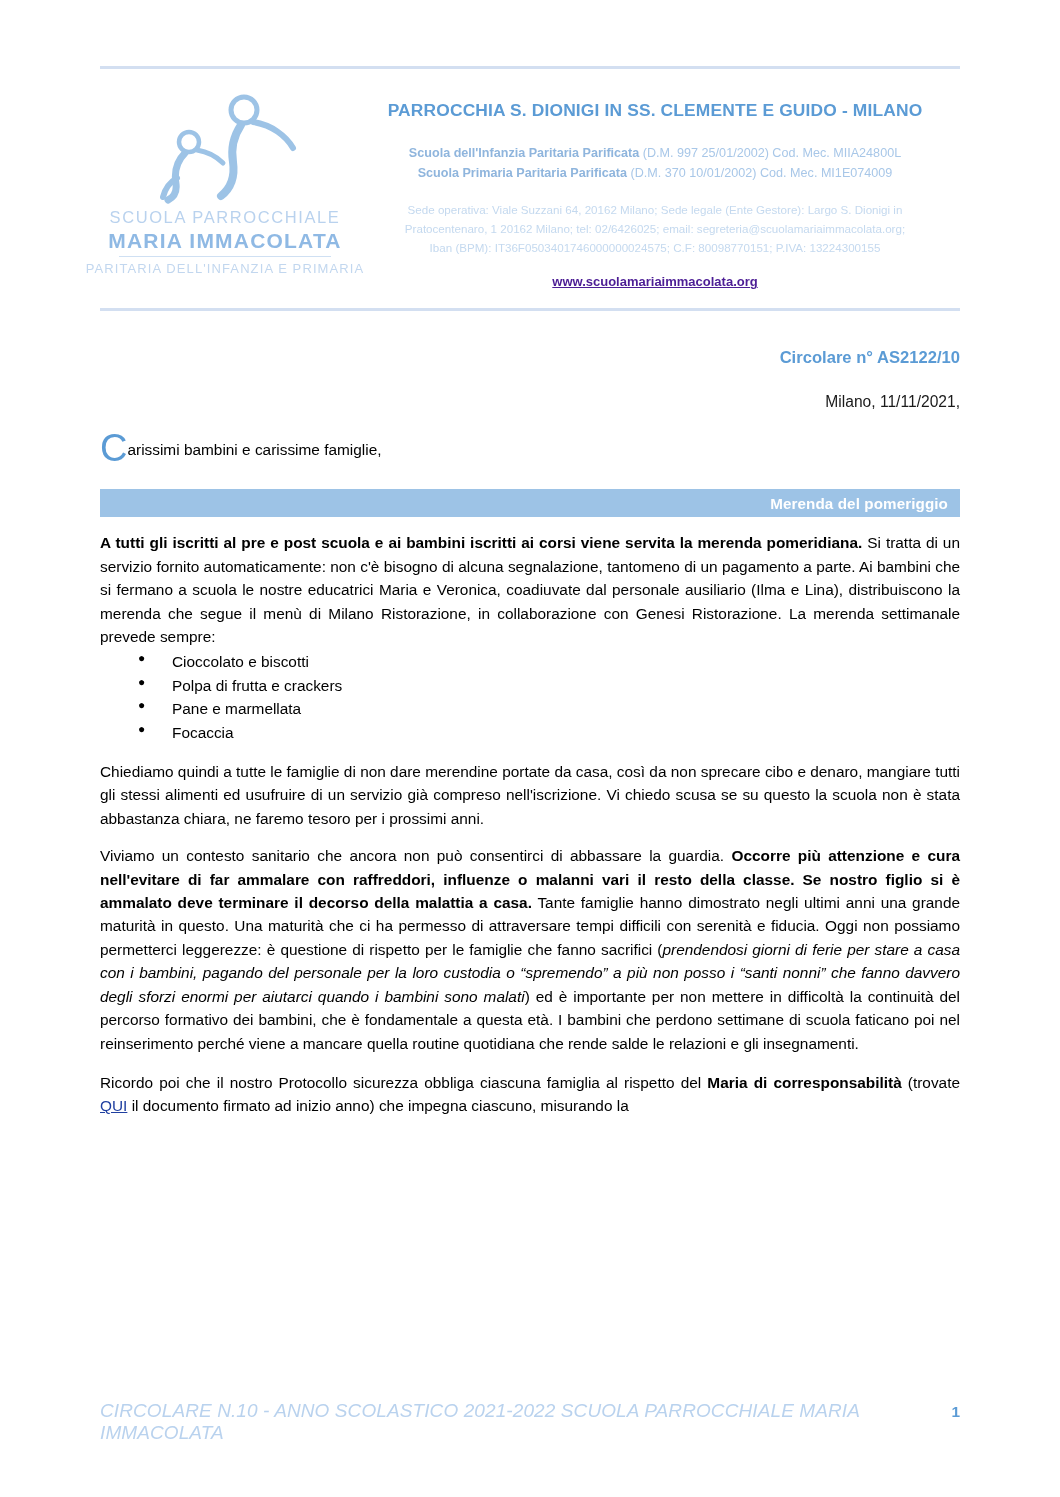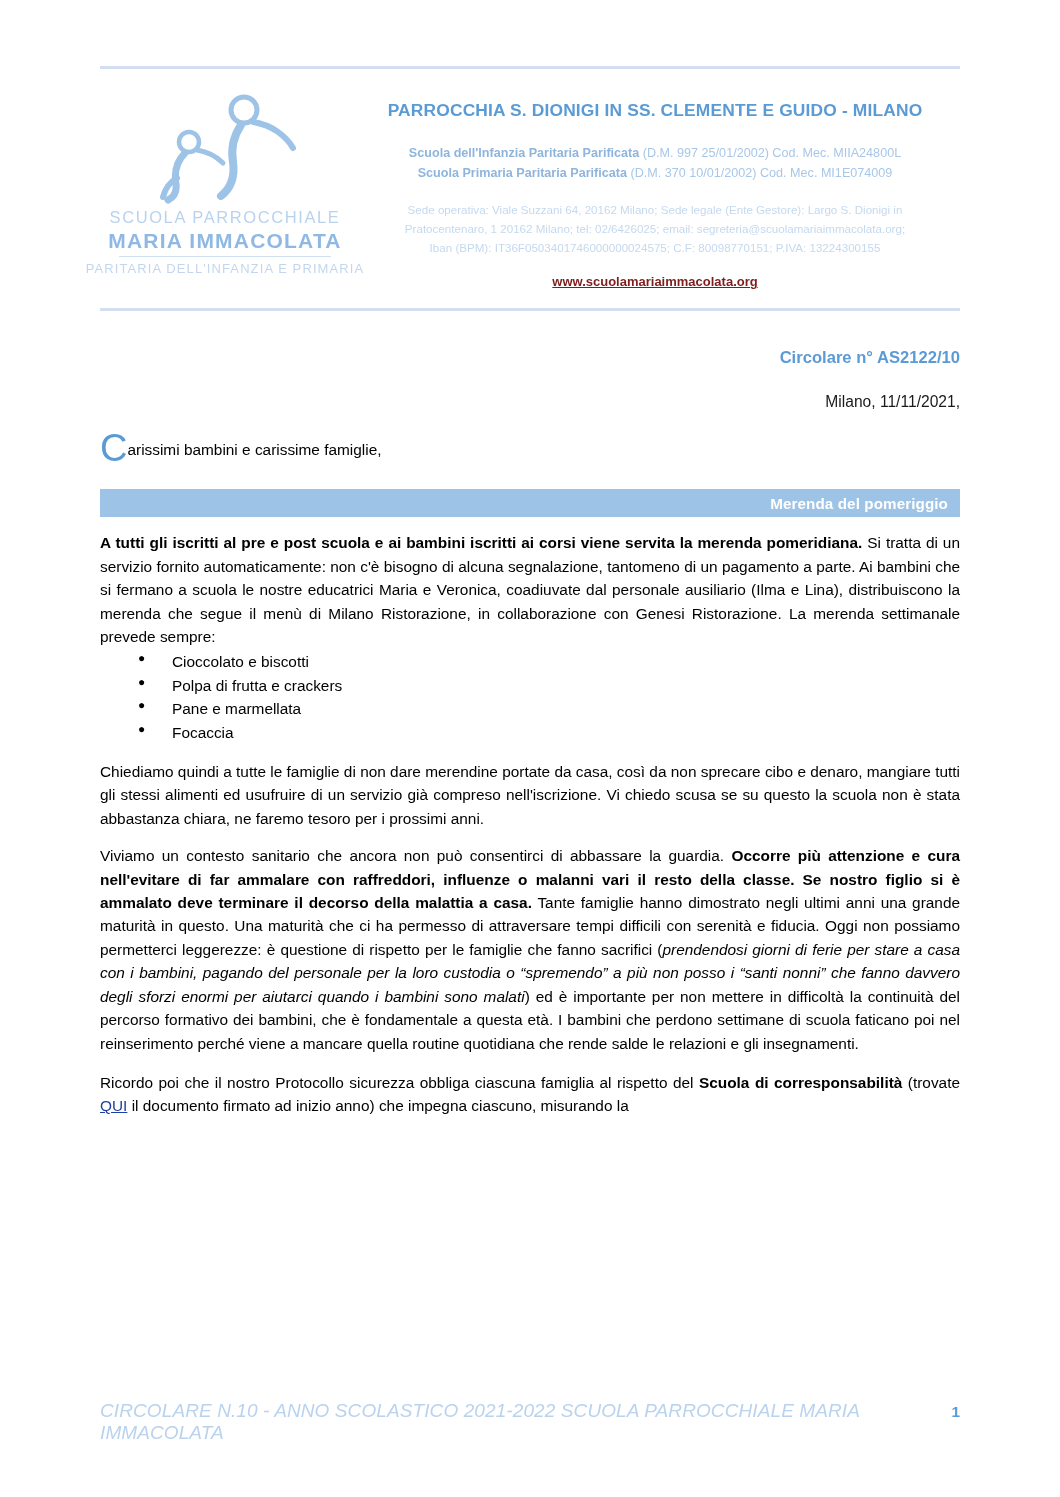--- a/index.html
+++ b/index.html
@@ -108,21 +108,21 @@
     margin-top: 16px;
     font-size: 11.6px;
     color: #c4d9ef;
     line-height: 1.66;
   }
   .web-link {
     display: block;
     margin-top: 17px;
     font-size: 13px;
     font-weight: 700;
-    color: #7f1d1d;
+    color: #4c1d95;
     text-decoration: underline;
   }
   .header-rule {
     position: absolute;
     left: 100px;
     top: 308px;
     width: 860px;
     height: 3px;
     background: #d3dff1;
   }
@@ -310,21 +310,21 @@
       <li>Polpa di frutta e crackers</li>
       <li>Pane e marmellata</li>
       <li>Focaccia</li>
     </ul>
 
     <p class="body-par tight">Chiediamo quindi a tutte le famiglie di non dare merendine portate da casa, così da non sprecare cibo e denaro, mangiare tutti gli stessi alimenti ed usufruire di un servizio già compreso nell'iscrizione. Vi chiedo scusa se su questo la scuola non è stata abbastanza chiara, ne faremo tesoro per i prossimi anni.</p>
 
 
     <p class="body-par"><span>Viviamo un contesto sanitario che ancora non può consentirci di abbassare la guardia. </span><b>Occorre più attenzione e cura nell'evitare di far ammalare con raffreddori, influenze o malanni vari il resto della classe. Se nostro figlio si è ammalato deve terminare il decorso della malattia a casa.</b><span> Tante famiglie hanno dimostrato negli ultimi anni una grande maturità in questo. Una maturità che ci ha permesso di attraversare tempi difficili con serenità e fiducia. Oggi non possiamo permetterci leggerezze: è questione di rispetto per le famiglie che fanno sacrifici (</span><i>prendendosi giorni di ferie per stare a casa con i bambini, pagando del personale per la loro custodia o “spremendo” a più non posso i “santi nonni” che fanno davvero degli sforzi enormi per aiutarci quando i bambini sono malati</i><span>) ed è importante per non mettere in difficoltà la continuità del percorso formativo dei bambini, che è fondamentale a questa età. I bambini che perdono settimane di scuola faticano poi nel reinserimento perché viene a mancare quella routine quotidiana che rende salde le relazioni e gli insegnamenti.</span></p>
 
-    <p class="body-par tight"><span>Ricordo poi che il nostro Protocollo sicurezza obbliga ciascuna famiglia al rispetto del </span><b>Scuola di corresponsabilità</b><span> (trovate </span><a class="link-qui" href="#">QUI</a><span> il documento firmato ad inizio anno) che impegna ciascuno, misurando la</span></p>
+    <p class="body-par tight"><span>Ricordo poi che il nostro Protocollo sicurezza obbliga ciascuna famiglia al rispetto del </span><b>Maria di corresponsabilità</b><span> (trovate </span><a class="link-qui" href="#">QUI</a><span> il documento firmato ad inizio anno) che impegna ciascuno, misurando la</span></p>
 
   </div>
 
   <div class="footer">
     <span class="footer-text">CIRCOLARE N.10 - ANNO SCOLASTICO 2021-2022 SCUOLA PARROCCHIALE MARIA IMMACOLATA</span>
     <span class="footer-page">1</span>
   </div>
 
 </div>
 

